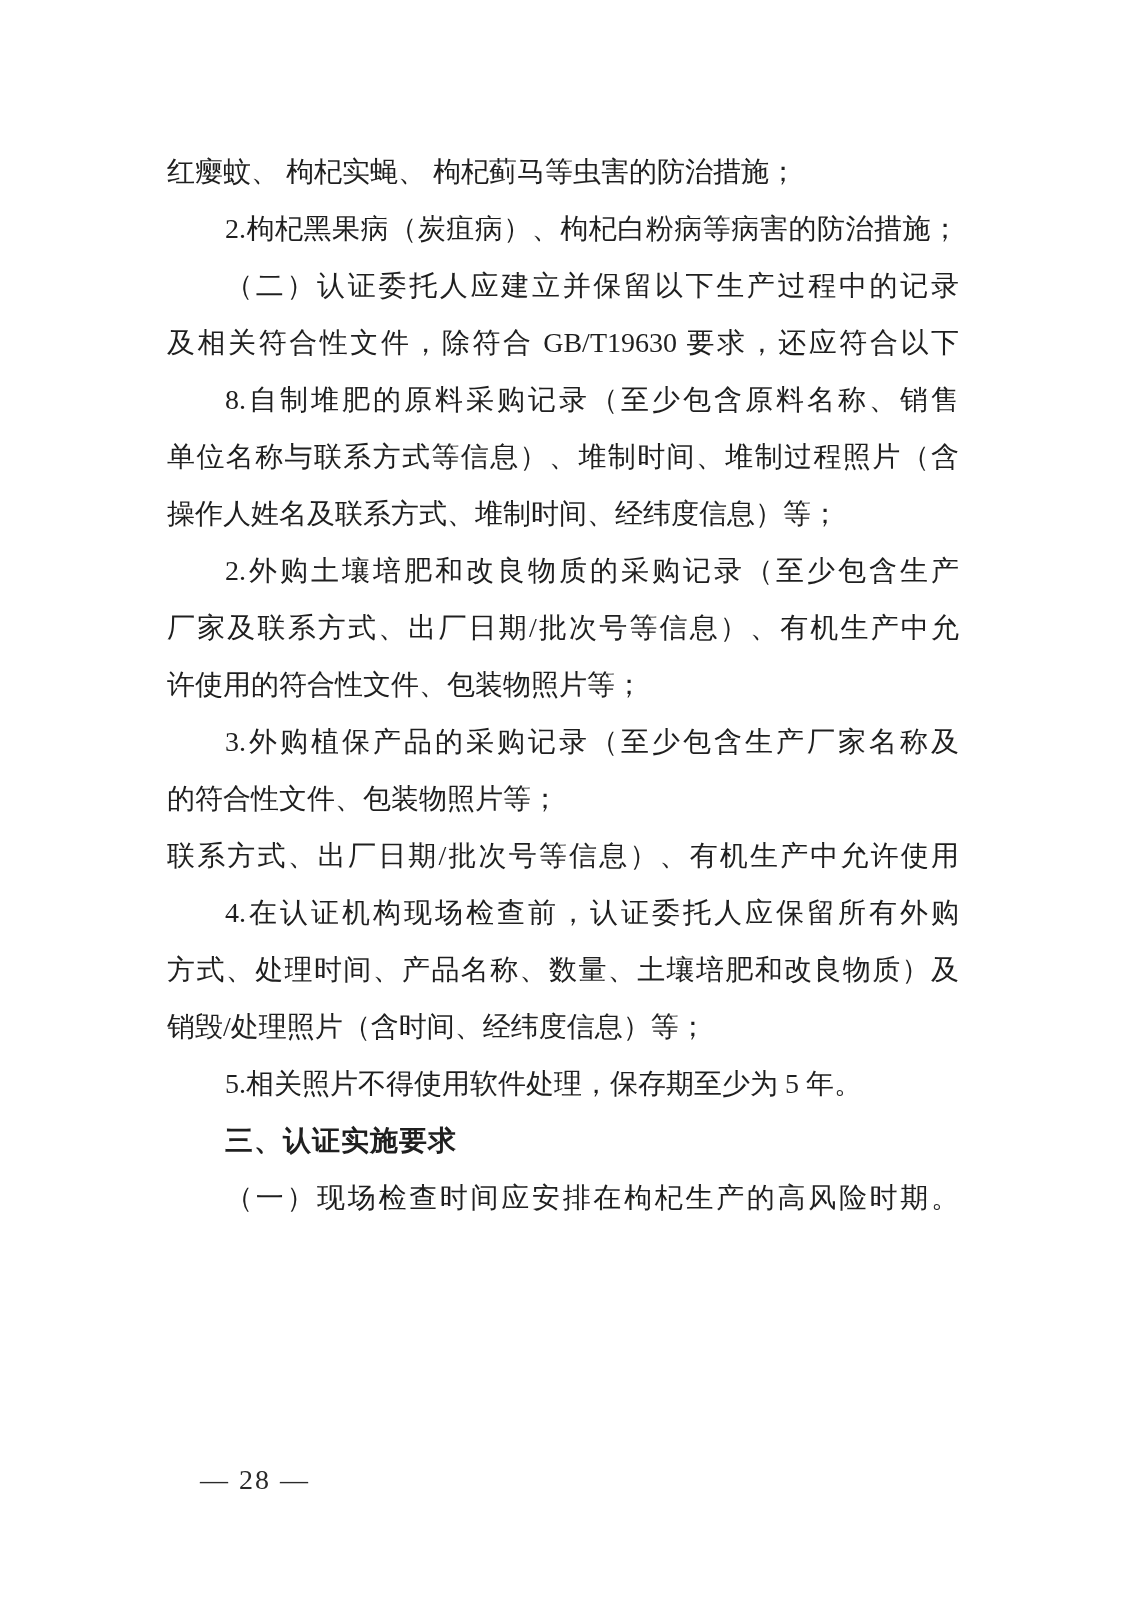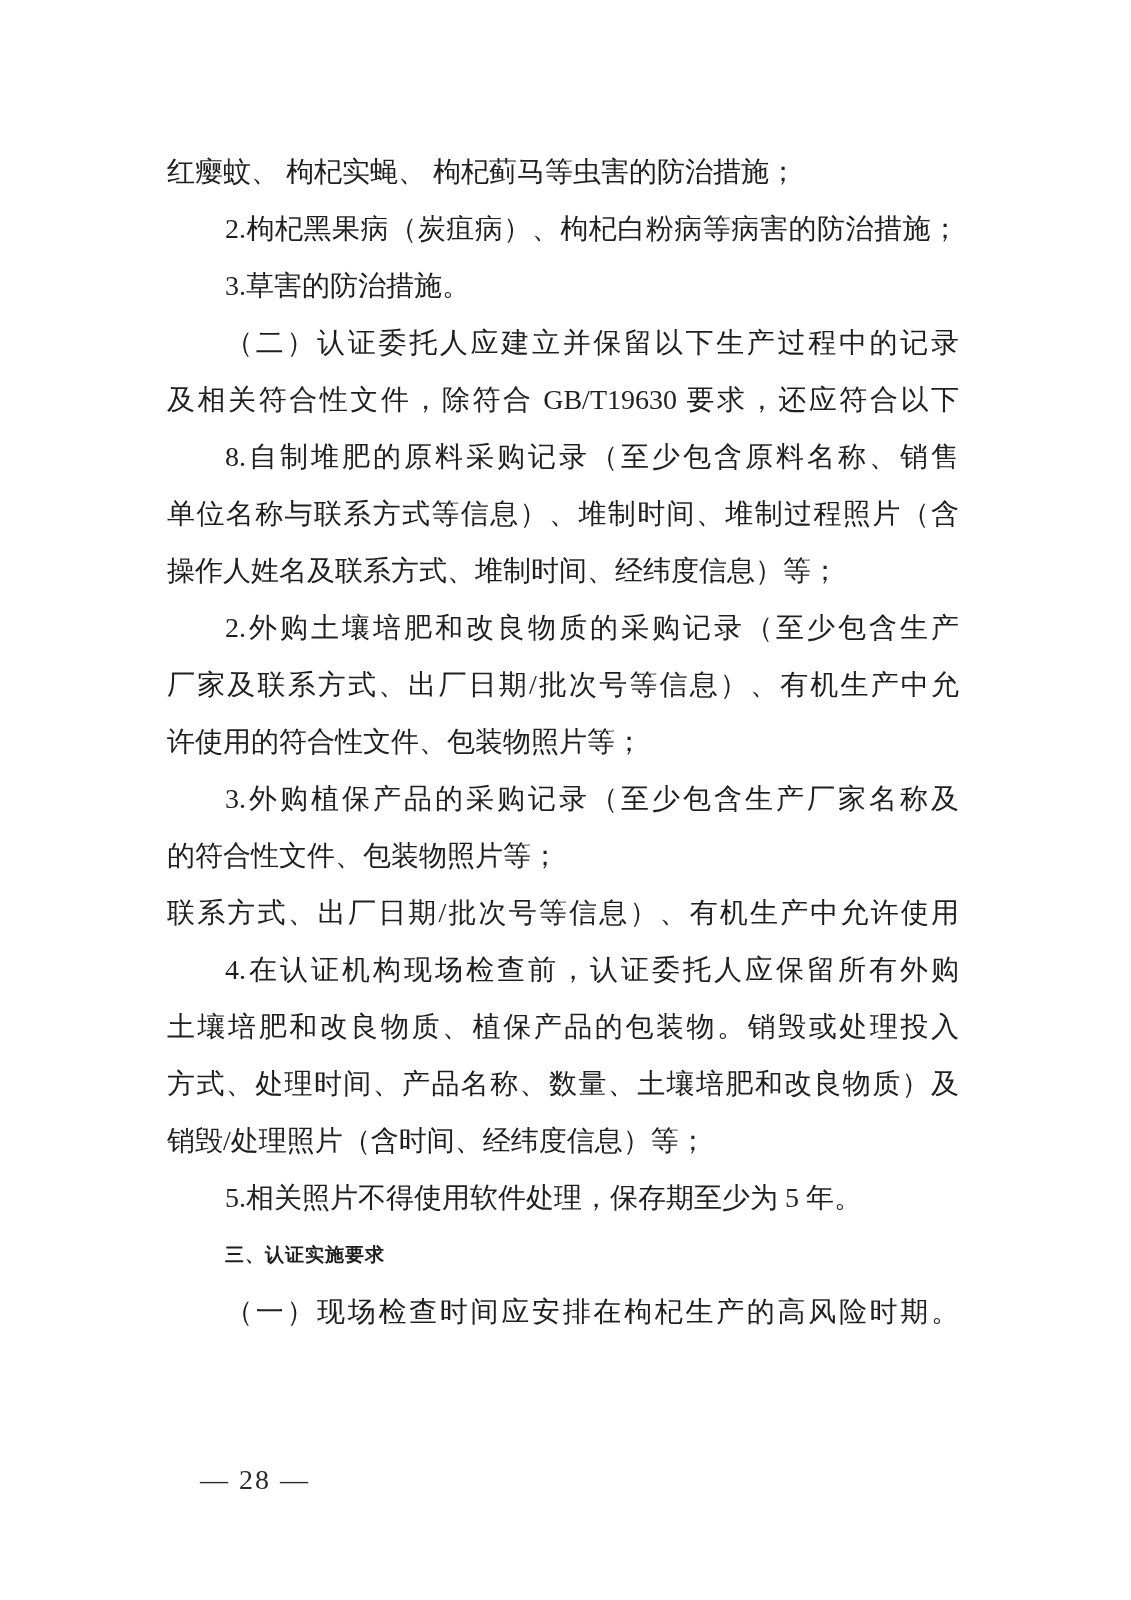--- a/index.html
+++ b/index.html
@@ -34,55 +34,53 @@
     white-space: normal;
     text-align: justify;
     text-align-last: justify;
   }
   .line.indent {
     text-indent: 58px;
   }
   .line.heading {
     font-family: "Liberation Sans", "DejaVu Sans", sans-serif;
     font-weight: 700;
-    font-size: 19px;
+    font-size: 28px;
     letter-spacing: 1px;
   }
   .footer {
     position: absolute;
     left: 200px;
     top: 1455px;
     height: 50px;
     line-height: 50px;
     font-size: 28px;
     color: #2a2a2a;
     letter-spacing: 2px;
   }
 </style>
 </head>
 <body>
 
 <div class="page">
   <div class="content">
     <div class="line">红瘿蚊、 枸杞实蝇、 枸杞蓟马等虫害的防治措施；</div>
     <div class="line indent fill">2.枸杞黑果病（炭疽病）、枸杞白粉病等病害的防治措施；</div>
-    <div class="line indent">3.草害的防治措施。</div>
     <div class="line indent fill">（二）认证委托人应建立并保留以下生产过程中的记录</div>
     <div class="line fill">及相关符合性文件，除符合 GB/T19630 要求，还应符合以下</div>
     <div class="line indent fill">8.自制堆肥的原料采购记录（至少包含原料名称、销售</div>
     <div class="line fill">单位名称与联系方式等信息）、堆制时间、堆制过程照片（含</div>
     <div class="line">操作人姓名及联系方式、堆制时间、经纬度信息）等；</div>
     <div class="line indent fill">2.外购土壤培肥和改良物质的采购记录（至少包含生产</div>
     <div class="line fill">厂家及联系方式、出厂日期/批次号等信息）、有机生产中允</div>
     <div class="line">许使用的符合性文件、包装物照片等；</div>
     <div class="line indent fill">3.外购植保产品的采购记录（至少包含生产厂家名称及</div>
     <div class="line">的符合性文件、包装物照片等；</div>
     <div class="line fill">联系方式、出厂日期/批次号等信息）、有机生产中允许使用</div>
     <div class="line indent fill">4.在认证机构现场检查前，认证委托人应保留所有外购</div>
-    <div class="line fill">土壤培肥和改良物质、植保产品的包装物。销毁或处理投入</div>
     <div class="line fill">方式、处理时间、产品名称、数量、土壤培肥和改良物质）及</div>
     <div class="line">销毁/处理照片（含时间、经纬度信息）等；</div>
     <div class="line indent">5.相关照片不得使用软件处理，保存期至少为 5 年。</div>
     <div class="line indent heading">三、认证实施要求</div>
     <div class="line indent fill">（一）现场检查时间应安排在枸杞生产的高风险时期。</div>
   </div>
   <div class="footer">— 28 —</div>
 </div>
 
 </body></html>

